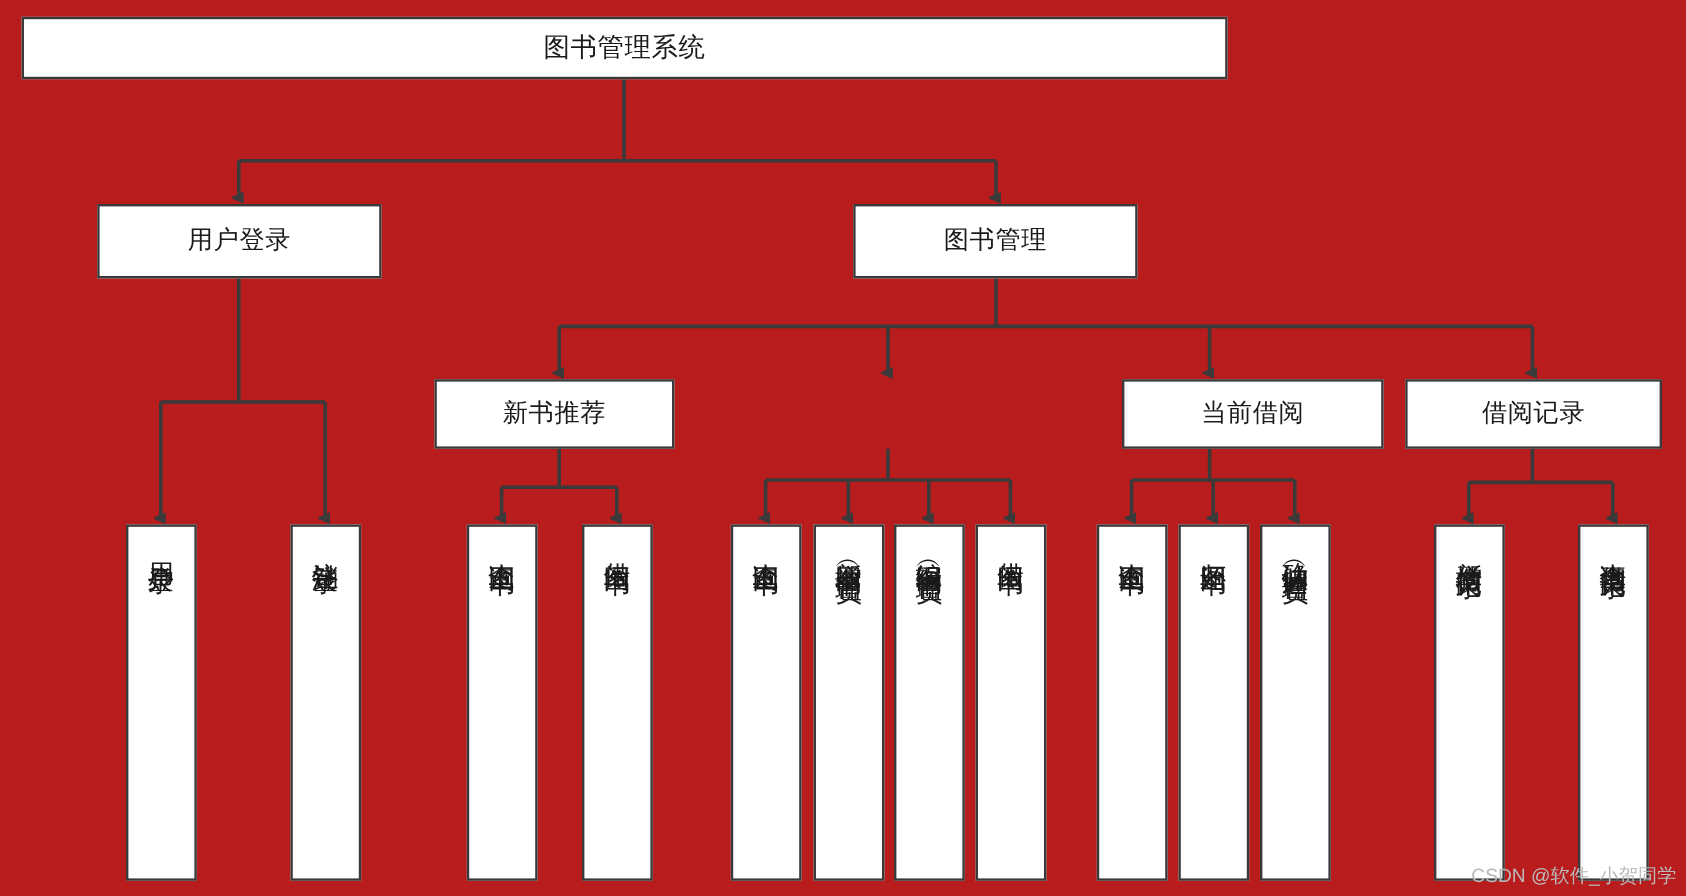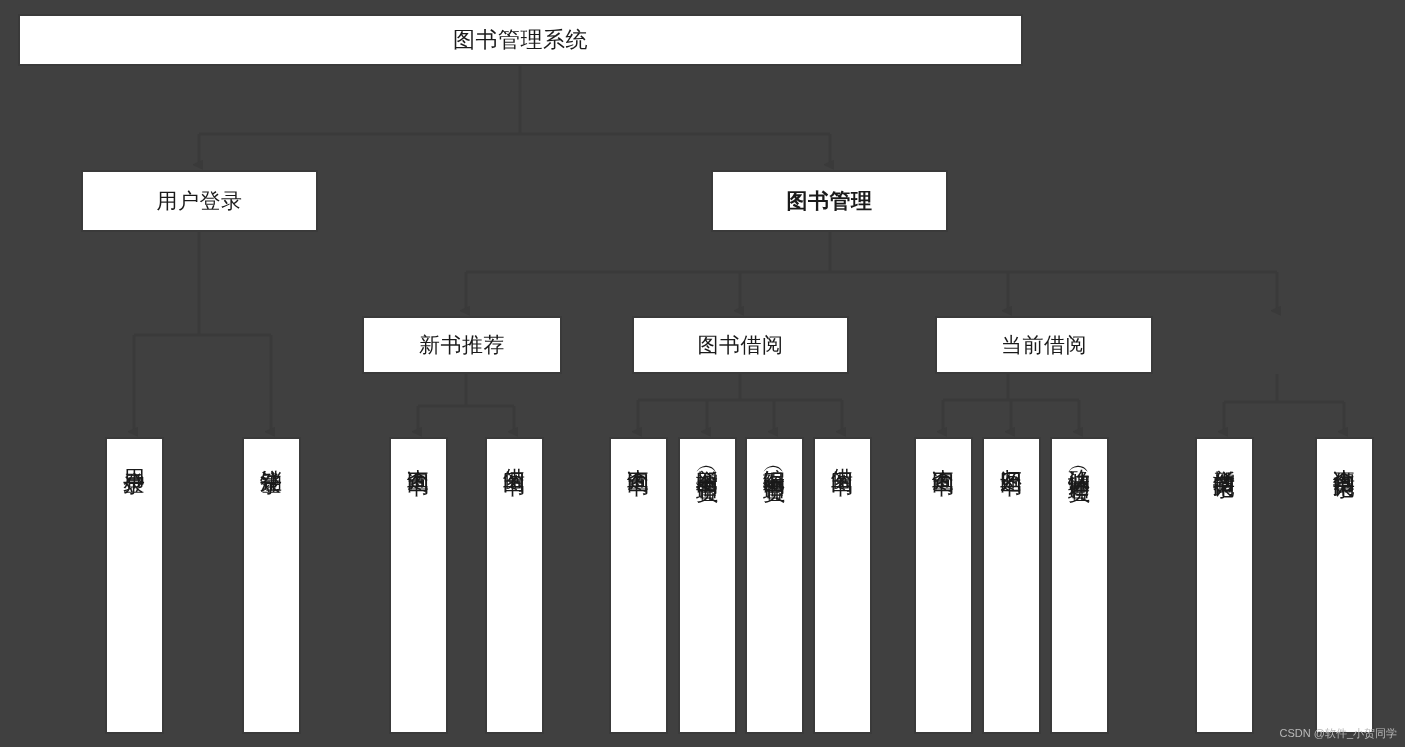--- a/index.html
+++ b/index.html
@@ -7,21 +7,21 @@
     padding: 0;
     background: #ffffff;
   }
   body {
     font-family: "Liberation Sans", "DejaVu Sans", sans-serif;
   }
   #canvas {
     position: relative;
     width: 1405px;
     height: 747px;
-    background: #404040;
+    background: #b91c1c;
     overflow: hidden;
   }
   svg.connectors {
     position: absolute;
     left: 0;
     top: 0;
     width: 1405px;
     height: 747px;
     pointer-events: none;
   }
@@ -60,21 +60,21 @@
     text-orientation: upright;
     font-size: 22px;
     line-height: 1.05;
     letter-spacing: 2px;
     white-space: nowrap;
   }
   .watermark {
     position: absolute;
     right: 8px;
     bottom: 6px;
-    font-size: 11px;
+    font-size: 16px;
     color: #b9b9b9;
     white-space: nowrap;
     user-select: none;
     text-align: right;
   }
 </style>
 </head>
 <body>
 
 <div id="canvas">
@@ -134,36 +134,36 @@
   </svg>
 
   <div class="node horiz root" style="left:18px; top:14px; width:1005px; height:52px;">
     <span class="node-label">图书管理系统</span>
   </div>
 
   <div class="node horiz" style="left:81px; top:170px; width:237px; height:62px;">
     <span class="node-label">用户登录</span>
   </div>
 
-  <div class="node horiz" style="left:711px; top:170px; width:237px; height:62px;font-weight:bold;">
+  <div class="node horiz" style="left:711px; top:170px; width:237px; height:62px;">
     <span class="node-label">图书管理</span>
   </div>
 
   <div class="node horiz" style="left:362px; top:316px; width:200px; height:58px;">
     <span class="node-label">新书推荐</span>
   </div>
 
-  <div class="node horiz" style="left:632px; top:316px; width:217px; height:58px;">
-    <span class="node-label">图书借阅</span>
-  </div>
 
   <div class="node horiz" style="left:902px; top:316px; width:218px; height:58px;margin-left:33px;">
     <span class="node-label">当前借阅</span>
   </div>
 
+  <div class="node horiz" style="left:1171px; top:316px; width:214px; height:58px;">
+    <span class="node-label">借阅记录</span>
+  </div>
 
   <div class="node leaf" style="left:105px; top:437px; width:59px; height:297px;">
     <span class="node-label">用户登录</span>
   </div>
 
   <div class="node leaf" style="left:242px; top:437px; width:59px; height:297px;">
     <span class="node-label">注销登录</span>
   </div>
 
   <div class="node leaf" style="left:389px; top:437px; width:59px; height:297px;">

